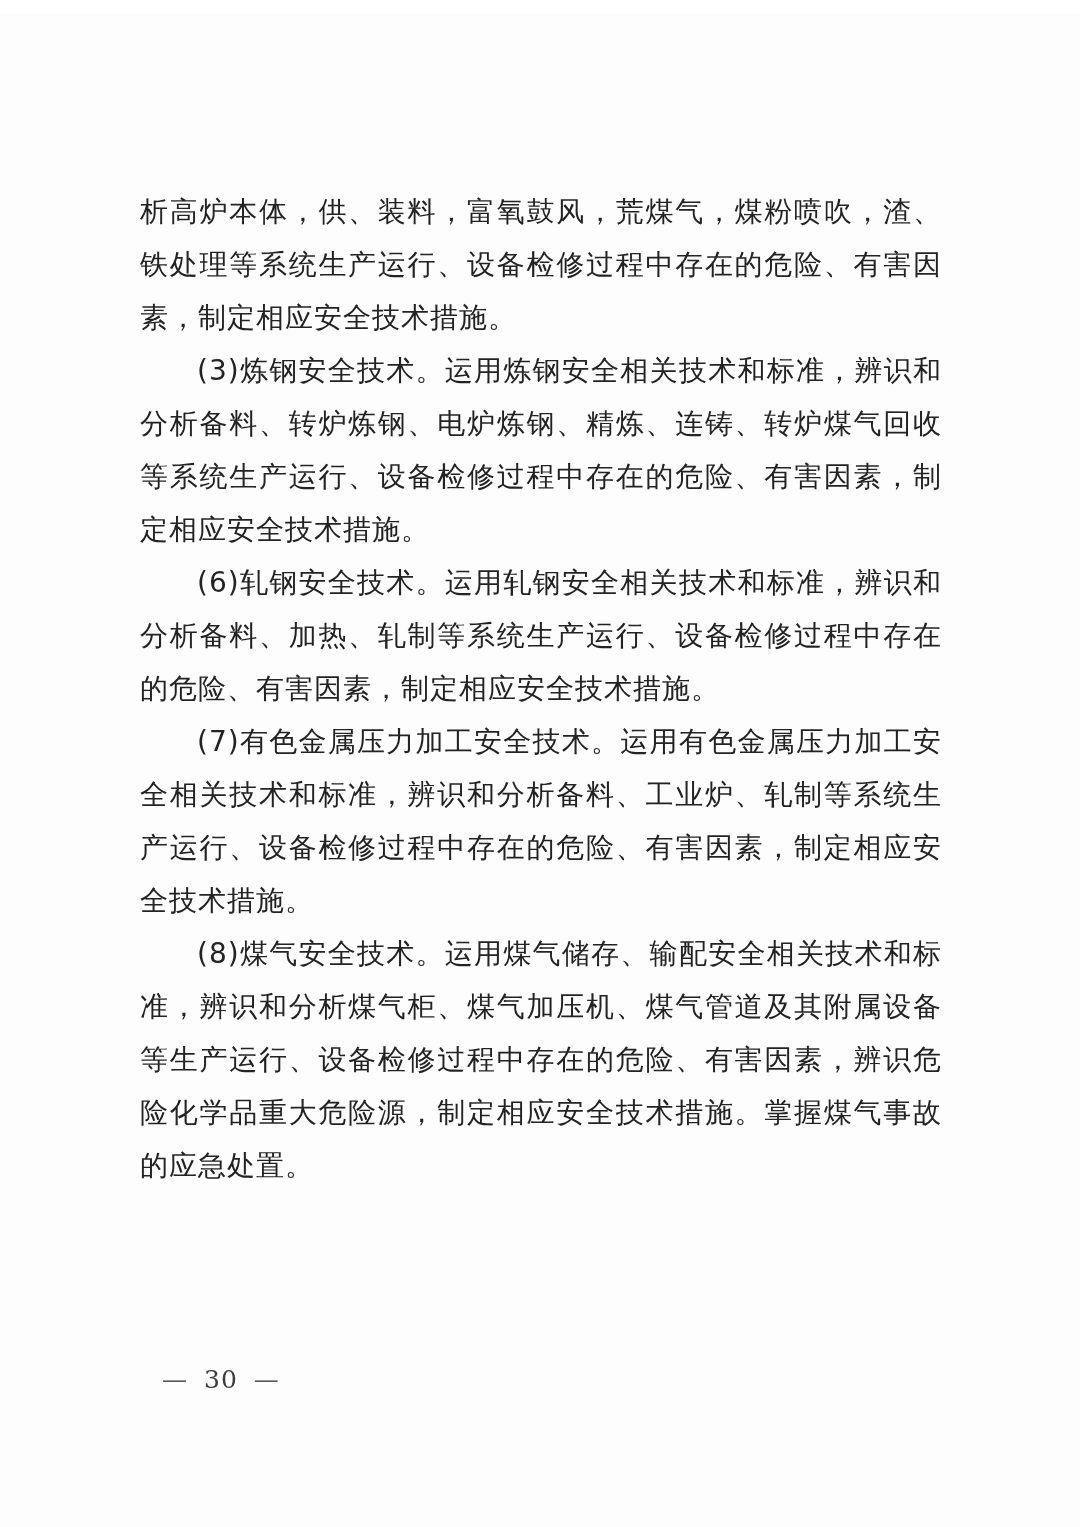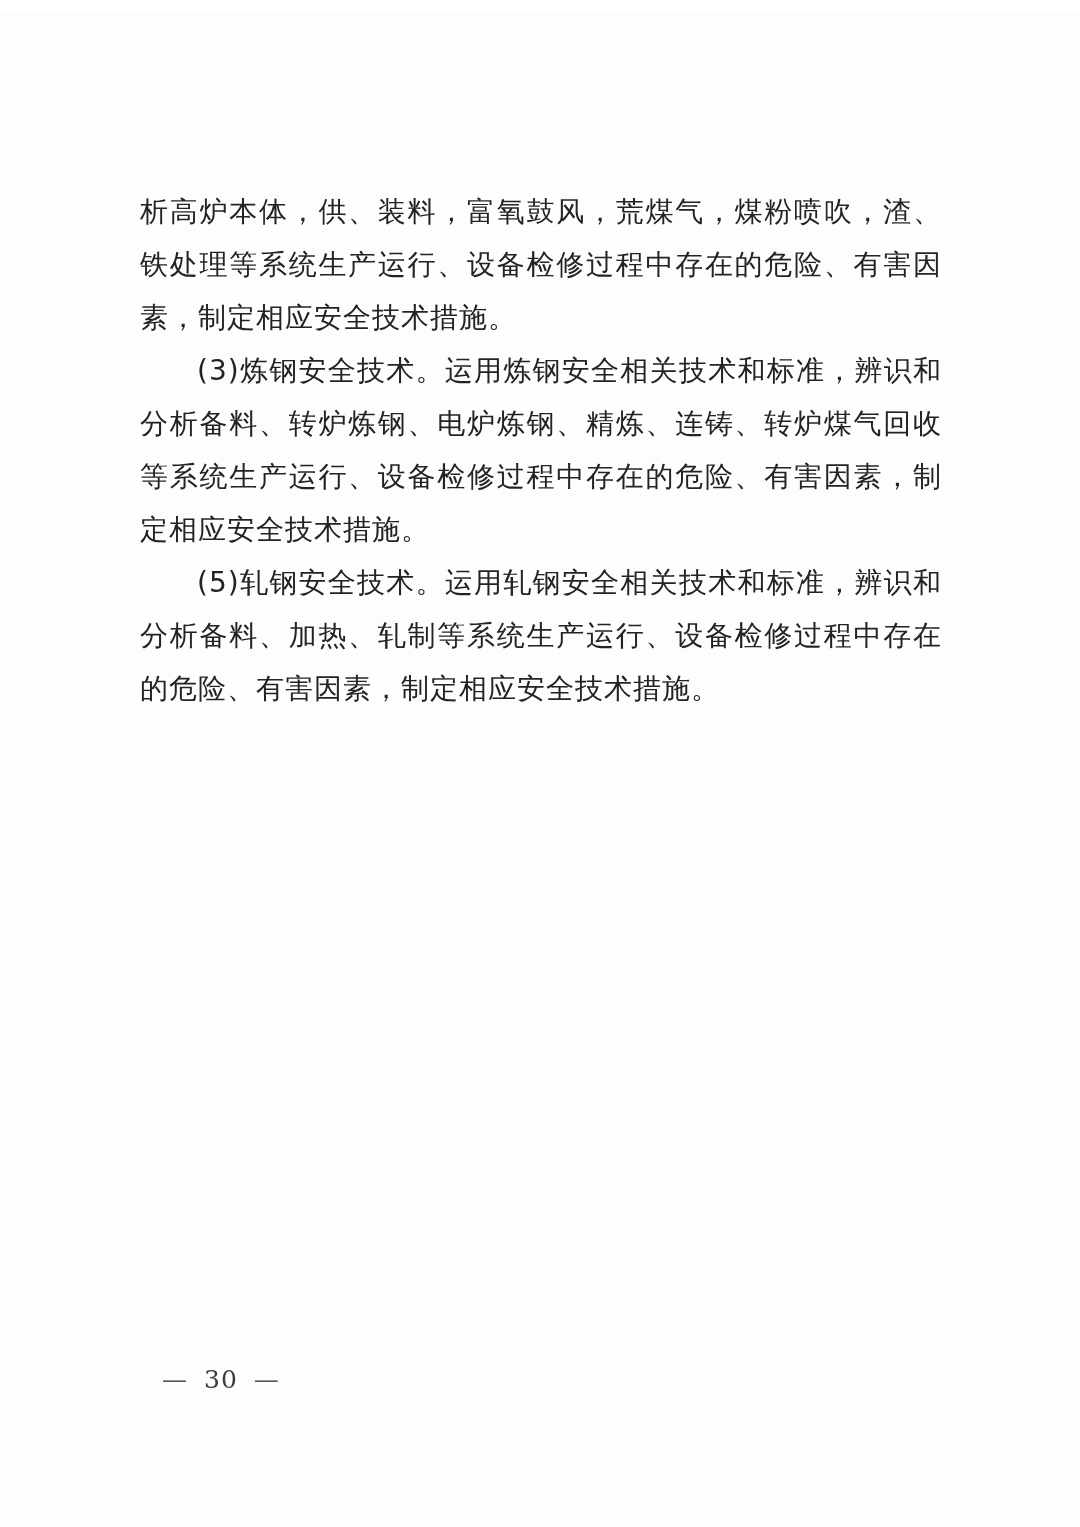--- a/index.html
+++ b/index.html
@@ -45,21 +45,23 @@
   }
   .footer .dash { color: #555555; }
 </style>
 </head>
 <body>
 
 <div class="page">
   <div class="content">
     <p class="para">析高炉本体，供、装料，富氧鼓风，荒煤气，煤粉喷吹，渣、铁处理等系统生产运行、设备检修过程中存在的危险、有害因素，制定相应安全技术措施。</p>
     <p class="para indent">(3)炼钢安全技术。运用炼钢安全相关技术和标准，辨识和分析备料、转炉炼钢、电炉炼钢、精炼、连铸、转炉煤气回收等系统生产运行、设备检修过程中存在的危险、有害因素，制定相应安全技术措施。</p>
-    <p class="para indent">(5)轧钢安全技术。运用轧钢安全相关技术和标准，辨识和分析备料、加热、轧制等系统生产运行、设备检修过程中存在的危险、有害因素，制定相应安全技术措施。</p>
+    <p class="para indent">(6)轧钢安全技术。运用轧钢安全相关技术和标准，辨识和分析备料、加热、轧制等系统生产运行、设备检修过程中存在的危险、有害因素，制定相应安全技术措施。</p>
+    <p class="para indent">(7)有色金属压力加工安全技术。运用有色金属压力加工安全相关技术和标准，辨识和分析备料、工业炉、轧制等系统生产运行、设备检修过程中存在的危险、有害因素，制定相应安全技术措施。</p>
+    <p class="para indent">(8)煤气安全技术。运用煤气储存、输配安全相关技术和标准，辨识和分析煤气柜、煤气加压机、煤气管道及其附属设备等生产运行、设备检修过程中存在的危险、有害因素，辨识危险化学品重大危险源，制定相应安全技术措施。掌握煤气事故的应急处置。</p>
   </div>
 
   <div class="footer">
     <span class="dash">—</span>
     <span class="num">30</span>
     <span class="dash">—</span>
   </div>
 </div>
 
 </body></html>

